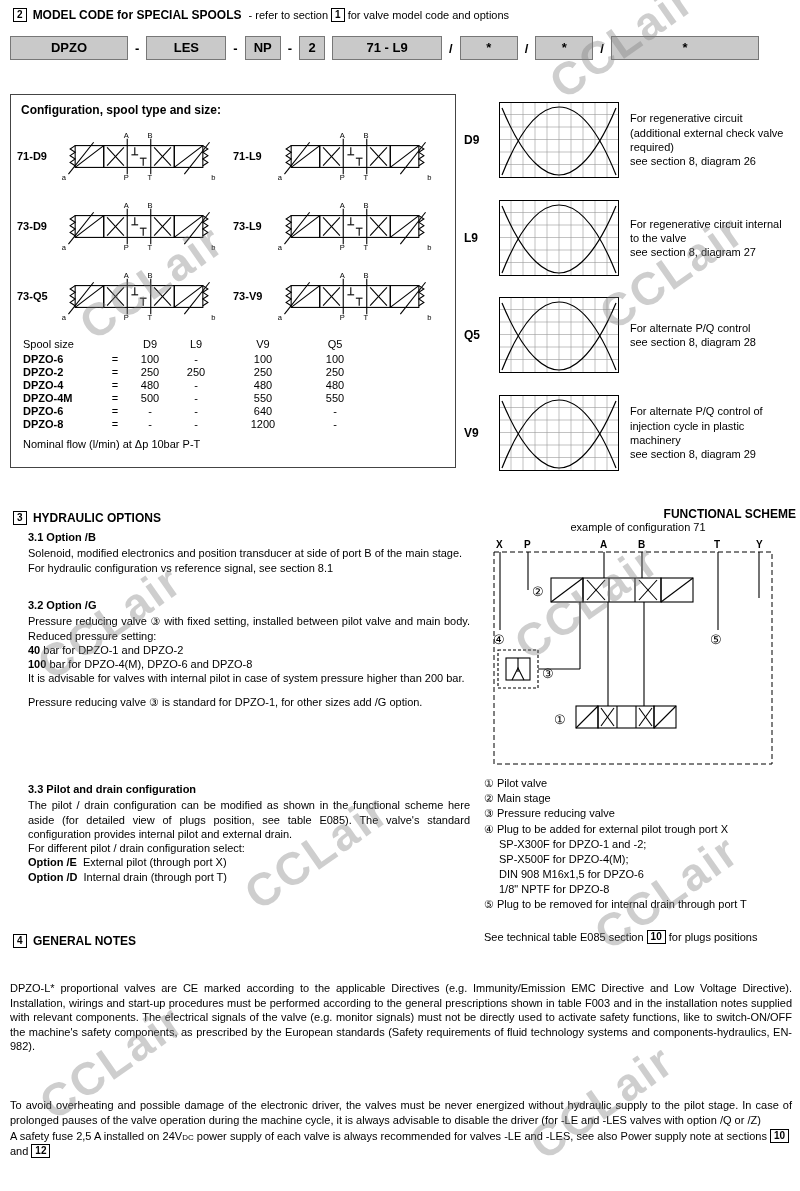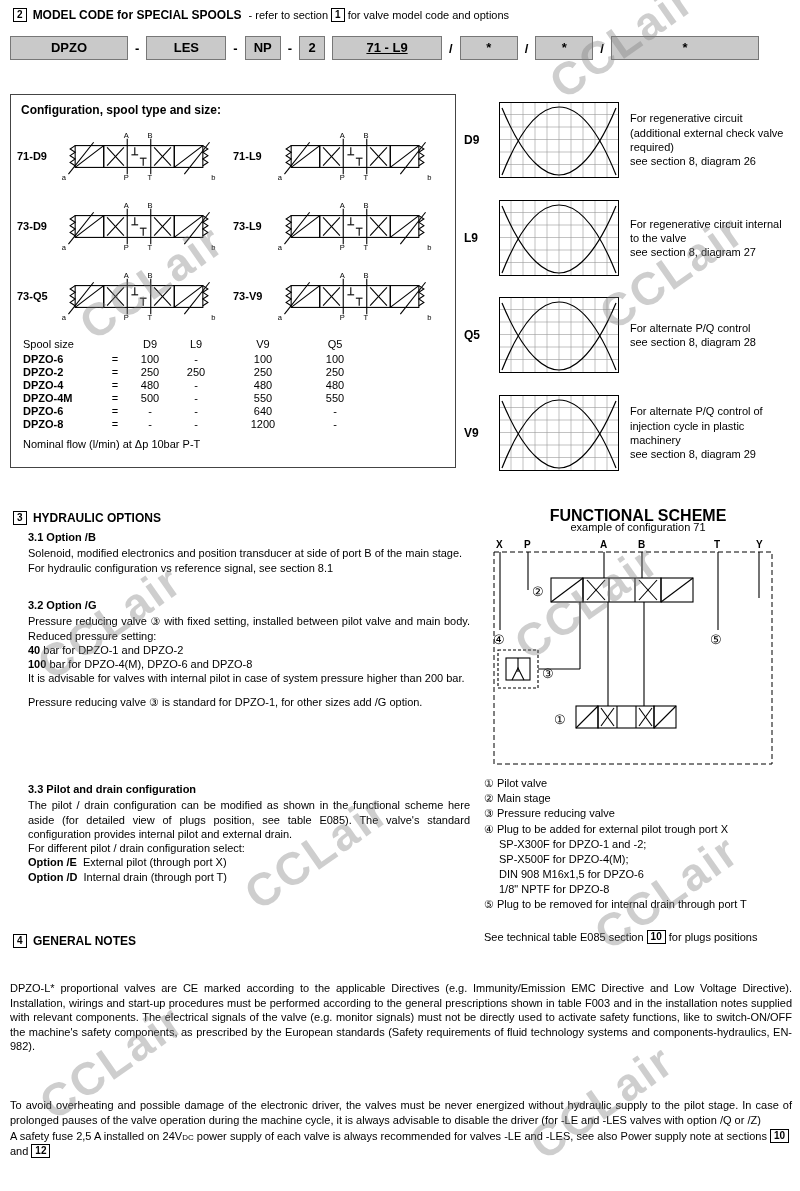--- a/index.html
+++ b/index.html
@@ -16,21 +16,21 @@
 
   .hdr { position:absolute; top:8px; left:10px; font-size:11px; }
   .hdr .t { font-weight:bold; font-size:12px; margin-right:4px; }
 
   .mc-row { position:absolute; top:36px; left:10px; width:784px; display:flex;
             align-items:center; gap:7px; }
   .mc-box { background:#c9c9c9; border:1px solid #777; text-align:center; font-weight:bold;
             font-size:13px; height:24px; line-height:22px; flex:0 0 auto; }
   .mc-sep { font-weight:bold; font-size:13px; flex:0 0 auto; }
   .w-dpzo{width:118px;} .w-les{width:80px;} .w-np{width:36px;} .w-2{width:26px;}
-  .w-code{width:110px;text-decoration:underline;} .w-star{width:58px;} .w-star3{width:148px;}
+  .w-code{width:110px;} .w-star{width:58px;} .w-star3{width:148px;}
 
   .config-box { position:absolute; top:94px; left:10px; width:446px; height:374px;
                 border:1px solid #444; padding:6px 6px; }
   .config-title { font-weight:bold; font-size:12px; margin:2px 0 4px 4px; }
   .valve-row { display:flex; align-items:center; height:70px; }
   .valve-label { font-weight:bold; font-size:11px; width:38px; flex:0 0 auto; }
   .valve-label.r { margin-left:10px; }
   .valve-symbol { flex:0 0 auto; line-height:0; }
 
   .spool-table { border-collapse:collapse; font-size:11px; margin:6px 0 0 6px; }
@@ -50,22 +50,22 @@
   .chart-box { flex:0 0 auto; line-height:0; }
   .chart-desc { width:162px; font-size:11px; line-height:1.3; }
 
   .sec-hdr { position:absolute; left:10px; font-size:12px; font-weight:bold; }
   .body-block { position:absolute; left:28px; width:442px; font-size:11px; line-height:1.3; }
   .body-block .bt { font-weight:bold; margin-bottom:2px; }
   .just { text-align:justify; }
   .sp8 { height:9px; }
   .opt-rest { margin-left:6px; }
 
-  .scheme-title { position:absolute; left:480px; top:507px; width:316px; text-align:center;
-                  font-weight:bold; font-size:16px; }
+  .scheme-title { position:absolute; left:480px; top:507px; width:316px; text-align:right;
+                  font-weight:bold; font-size:12px; }
   .scheme-sub { position:absolute; left:480px; top:521px; width:316px; text-align:center;
                 font-size:11px; }
   .scheme-svg { position:absolute; left:488px; top:538px; line-height:0; }
 
   .legend { position:absolute; left:484px; top:776px; width:312px; font-size:11px; line-height:1.38; }
   .legend .ind { padding-left:15px; }
   .see-line { position:absolute; left:484px; top:931px; font-size:11px; }
 
   .gen-body { position:absolute; left:10px; top:981px; width:782px; font-size:11px; line-height:1.32; }
 

